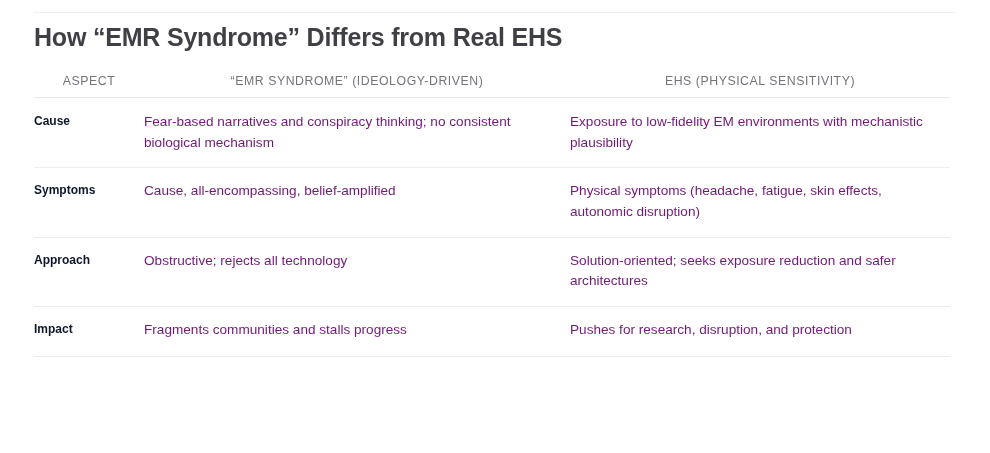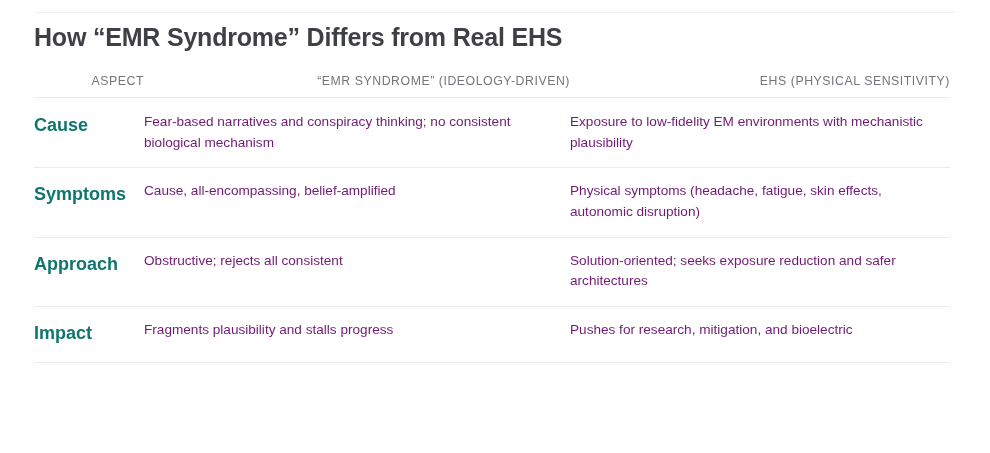--- a/index.html
+++ b/index.html
@@ -54,21 +54,21 @@
     border-collapse: collapse;
     width: 916px;
     table-layout: fixed;
   }
 
   table.compare col.c-aspect { width: 110px; }
   table.compare col.c-emr    { width: 426px; }
   table.compare col.c-ehs    { width: 380px; }
 
   table.compare thead th {
-    text-align: right;
+    text-align: center;
     vertical-align: bottom;
     font-size: 12.3px;
     font-weight: normal;
     color: #74747b;
     letter-spacing: 0.55px;
     padding: 0 0 9px 0;
     border-bottom: 1px solid #e9e9eb;
     white-space: nowrap;
   }
   table.compare thead th.th-emr { padding-left: 0; }
@@ -77,22 +77,22 @@
     vertical-align: top;
     padding: 13px 0 14px 0;
     border-bottom: 1px solid #ececee;
     font-size: 13.6px;
     line-height: 1.52;
     color: #701a75;
   }
 
   table.compare tbody td.cell-aspect {
     font-weight: bold;
-    color: #0f766e;
-    font-size: 18px;
+    color: #0f172a;
+    font-size: 12px;
     white-space: nowrap;
   }
 
   table.compare tbody td.cell-emr {
     padding-right: 46px;
   }
 
   table.compare tbody td.cell-ehs {
     padding-right: 10px;
   }
@@ -135,27 +135,27 @@
 
         <tr>
           <td class="cell-aspect">Symptoms</td>
           <td class="cell-emr">Cause, all-encompassing, belief-amplified</td>
           <td class="cell-ehs">Physical symptoms (headache, fatigue, skin effects, autonomic disruption)</td>
         </tr>
 
 
         <tr>
           <td class="cell-aspect">Approach</td>
-          <td class="cell-emr">Obstructive; rejects all consistent</td>
+          <td class="cell-emr">Obstructive; rejects all technology</td>
           <td class="cell-ehs">Solution-oriented; seeks exposure reduction and safer architectures</td>
         </tr>
 
         <tr>
           <td class="cell-aspect">Impact</td>
-          <td class="cell-emr">Fragments plausibility and stalls progress</td>
-          <td class="cell-ehs">Pushes for research, mitigation, and bioelectric</td>
+          <td class="cell-emr">Fragments communities and stalls progress</td>
+          <td class="cell-ehs">Pushes for research, disruption, and protection</td>
         </tr>
 
       </tbody>
     </table>
 
   </div>
 </div>
 
 </body></html>

